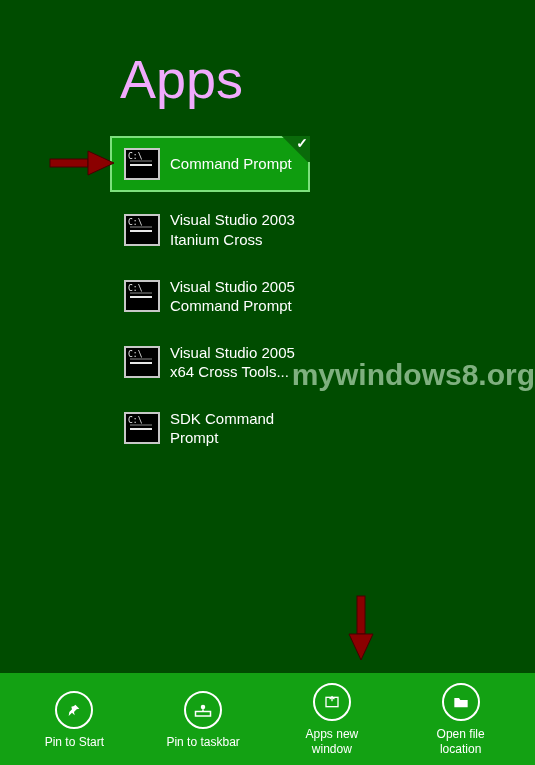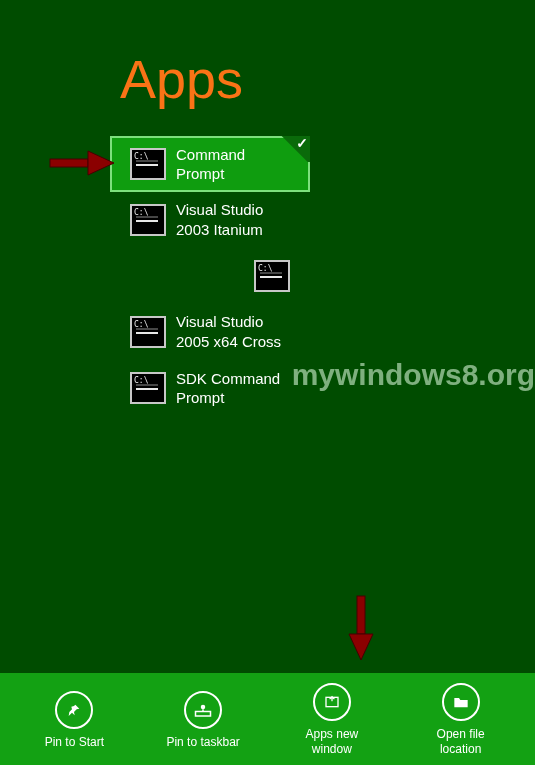--- a/index.html
+++ b/index.html
@@ -10,46 +10,45 @@
     position: relative;
     overflow: hidden;
   }
   .header {
     padding: 48px 0 0 120px;
     display: flex;
     align-items: baseline;
     gap: 16px;
   }
   .header-title {
-    color: #f97316;
+    color: #f0abfc;
     font-size: 54px;
     font-weight: 300;
     letter-spacing: 0px;
   }
   .header-sub {
     color: #eafbea;
     font-size: 22px;
     font-weight: 300;
     margin-left: 4px;
   }
   .results {
     margin-top: 26px;
     margin-left: 110px;
     width: 200px;
   }
   .item {
     display: flex;
     align-items: center;
     height: 56px;
-    padding: 4px 18px;
+    padding: 4px 12px;
     border: 2px solid transparent;
-    margin-bottom: 0;
+    margin-bottom: 10px;
     position: relative;
     cursor: pointer;
-    justify-content: flex-end;
   }
   .item.selected {
     background: #0f9d0f;
     border: 2px solid #7de07d;
   }
   .tile-icon {
     width: 36px;
     height: 32px;
     background: #000;
     border: 2px solid #c8c8c8;
@@ -169,20 +168,21 @@
     <div class="tile-icon"></div>
     <div class="item-label">Command Prompt</div>
     <div class="check"></div>
   </div>
   <div class="item">
     <div class="tile-icon"></div>
     <div class="item-label">Visual Studio 2003 Itanium Cross Too...</div>
   </div>
   <div class="item">
     <div class="tile-icon"></div>
+    <div class="item-label">Visual Studio 2005 Command Prompt</div>
   </div>
   <div class="item">
     <div class="tile-icon"></div>
     <div class="item-label">Visual Studio 2005 x64 Cross Tools...</div>
   </div>
   <div class="item">
     <div class="tile-icon"></div>
     <div class="item-label">SDK Command Prompt</div>
   </div>
 </div>

